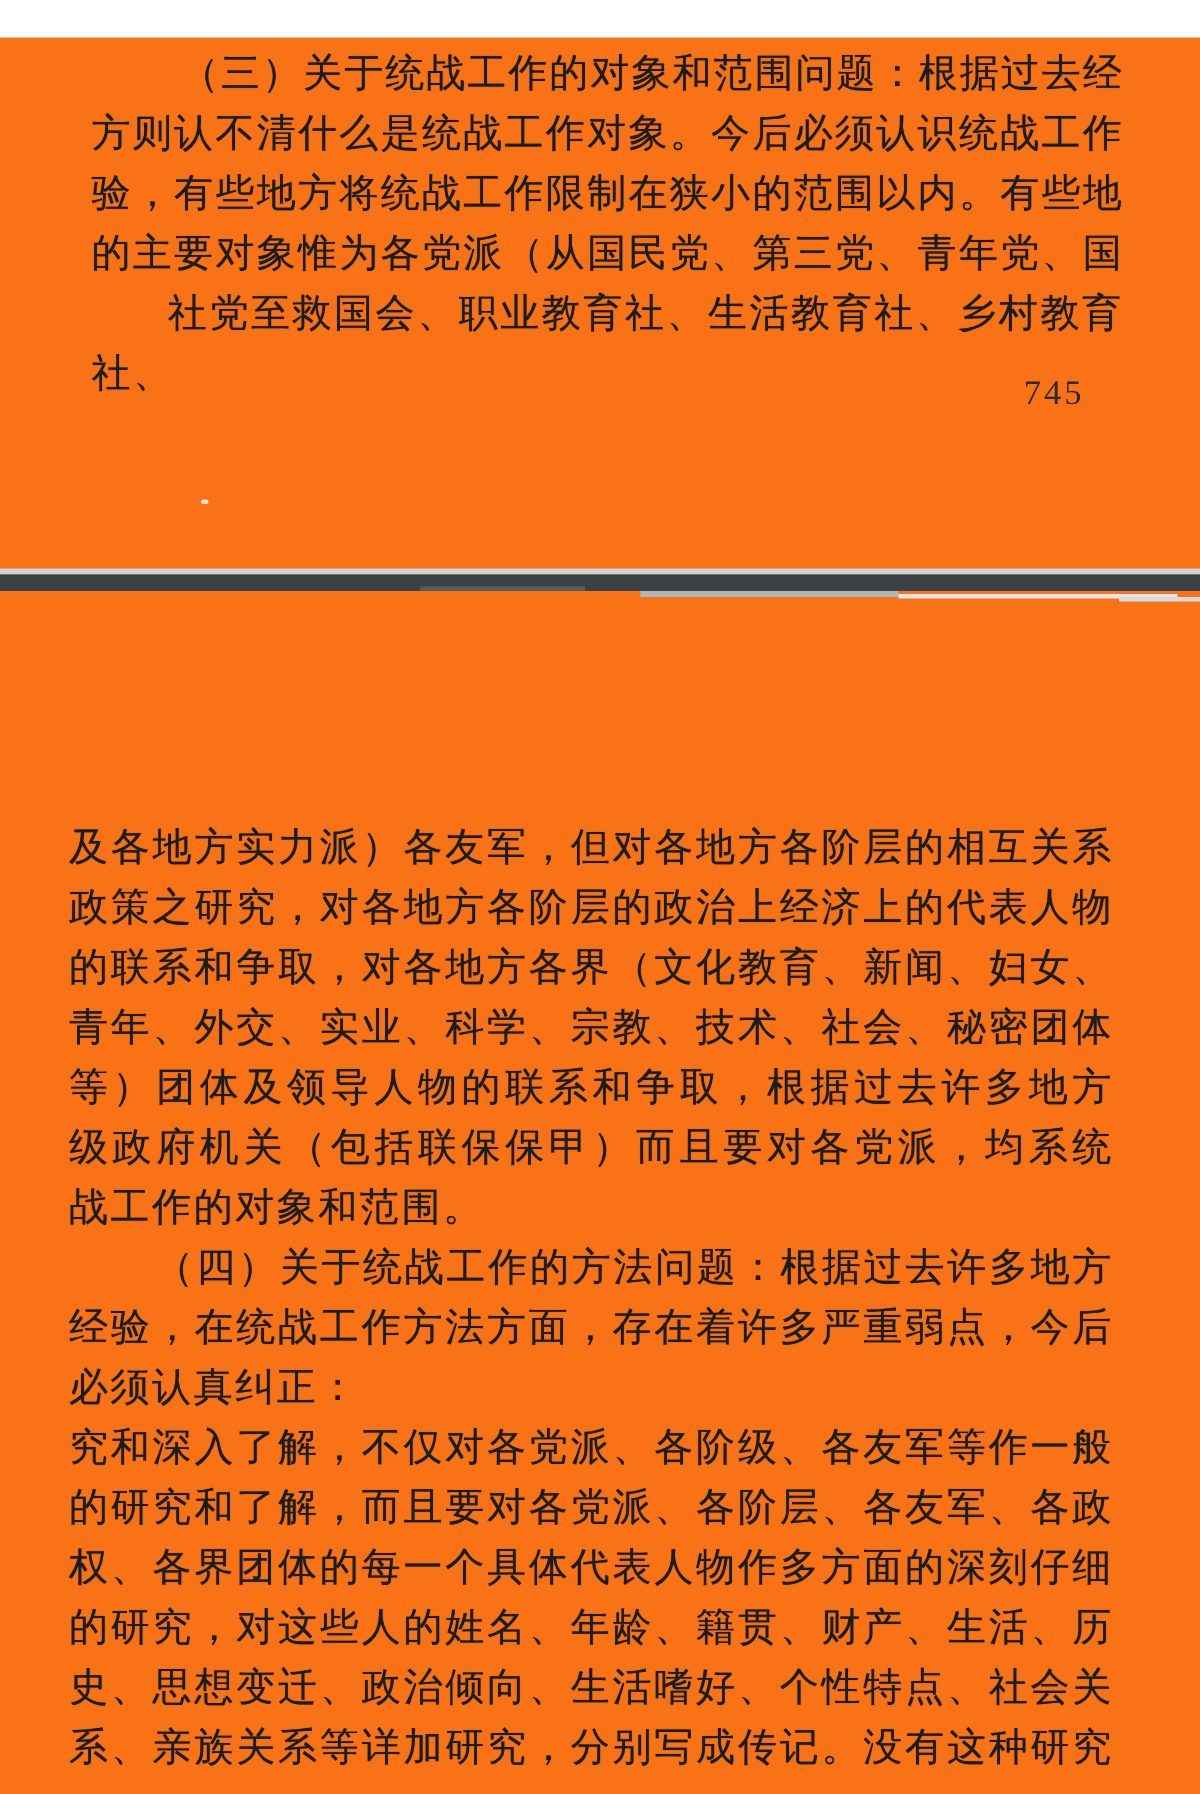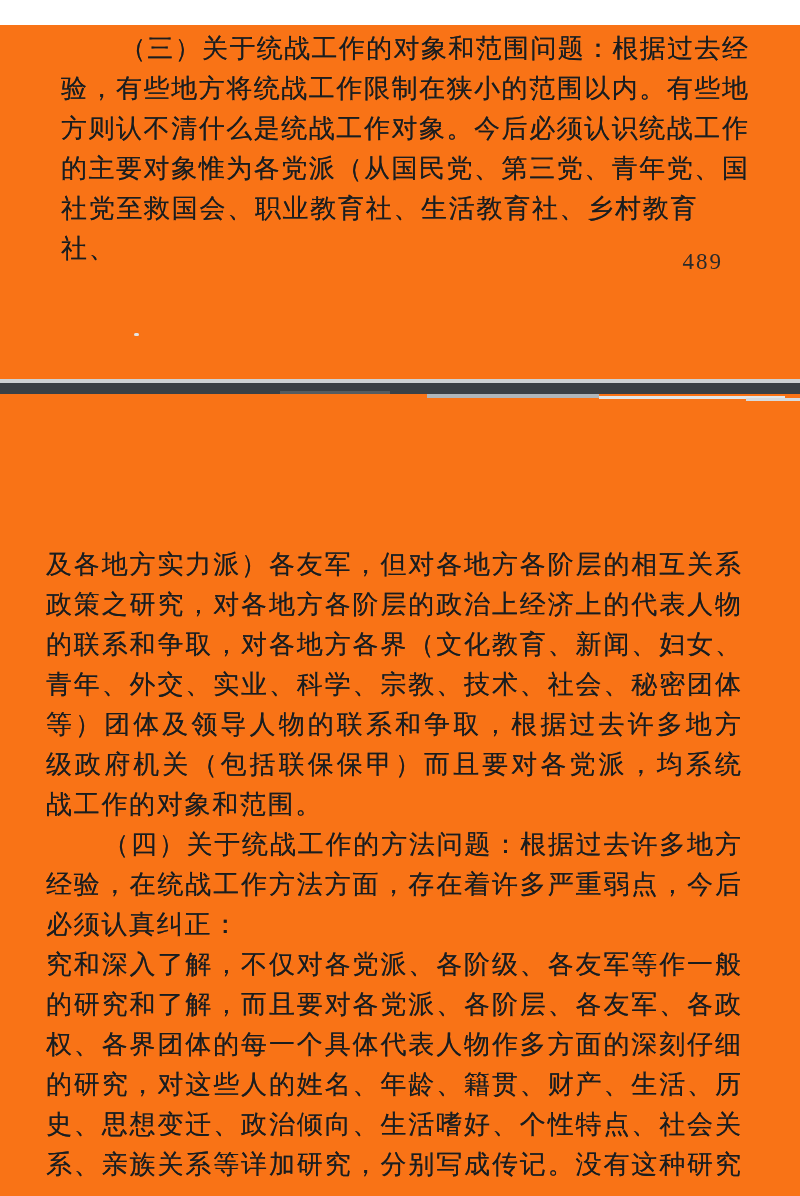--- a/index.html
+++ b/index.html
@@ -28,21 +28,21 @@
     color: #1c1c1c;
     text-shadow: 0 0 0.6px #3a3a3a;
   }
   
   .j {
     text-align: justify;
     text-align-last: justify;
   }
   
   .nj {
-    text-align: left;
+    text-align: right;
     text-align-last: left;
     letter-spacing: 1.7px;
   }
   .ind { text-indent: 57px; }
   .ind-top { text-indent: 59px; }
 
   .block-top   { left: 61px; top: 4px;  width: 688px; }
   .block-bottom{ left: 46px; top: 520px; width: 696px; }
 
   .page-number {
@@ -71,27 +71,27 @@
     border-radius: 2px;
   }
 </style>
 </head>
 <body>
 
 <div class="scan-page" style="background: #f97316; margin-top: 25px;">
 
   <div class="text-block block-top">
     <div class="line j ind-top">（三）关于统战工作的对象和范围问题：根据过去经</div>
+    <div class="line j">方则认不清什么是统战工作对象。今后必须认识统战工作</div>
     <div class="line j">验，有些地方将统战工作限制在狭小的范围以内。有些地</div>
-    <div class="line j">方则认不清什么是统战工作对象。今后必须认识统战工作</div>
     <div class="line j">的主要对象惟为各党派（从国民党、第三党、青年党、国</div>
     <div class="line nj">社党至救国会、职业教育社、生活教育社、乡村教育社、</div>
   </div>
 
-  <div class="page-number">489</div>
+  <div class="page-number">745</div>
 
   <div class="speck"></div>
 
   <div class="sep sep-light-top"></div>
   <div class="sep sep-band" style="background: rgb(58, 64, 69);"></div>
   <div class="sep sep-band-right"></div>
   <div class="sep sep-gray-below"></div>
   <div class="sep sep-faint-below"></div>
   <div class="sep sep-corner"></div>
 

